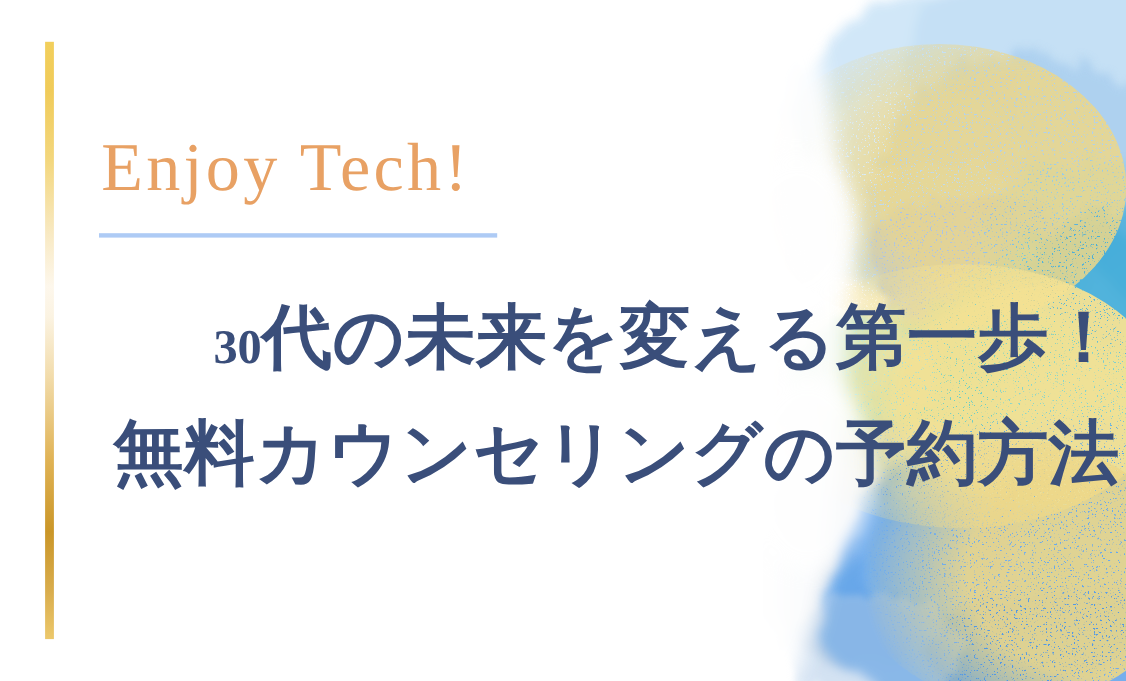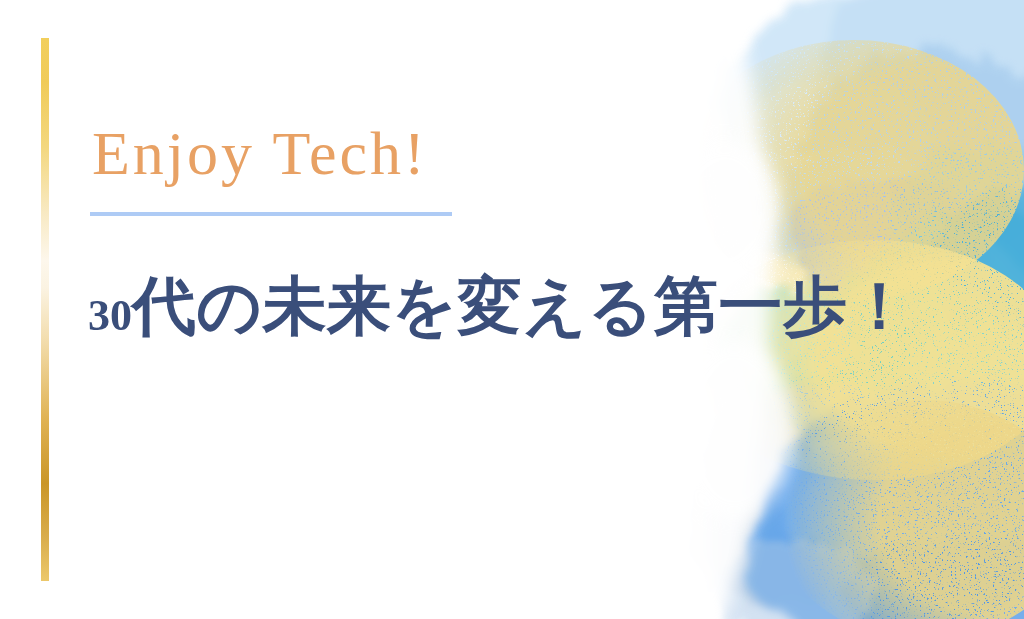--- a/index.html
+++ b/index.html
@@ -11,20 +11,21 @@
   body {
     font-family: "Liberation Sans", sans-serif;
   }
 
   .canvas {
     position: relative;
     width: 1024px;
     height: 619px;
     background: #ffffff;
     overflow: hidden;
+    text-align: right;
   }
 
   
   .artwork {
     position: absolute;
     top: 0;
     right: 0;
     width: 420px;
     height: 619px;
     overflow: hidden;
@@ -244,15 +245,16 @@
   </div>
 
   <div class="gold-bar"></div>
 
   <div class="eyebrow">Enjoy Tech!</div>
 
   <div class="rule"></div>
 
   <div class="headline">
     <span class="line"><span class="num">30</span><span>代の未来を変える第一歩！</span></span>
+    <span class="line"><span>無料カウンセリングの予約方法</span></span>
   </div>
 
 </div>
 
 </body></html>

